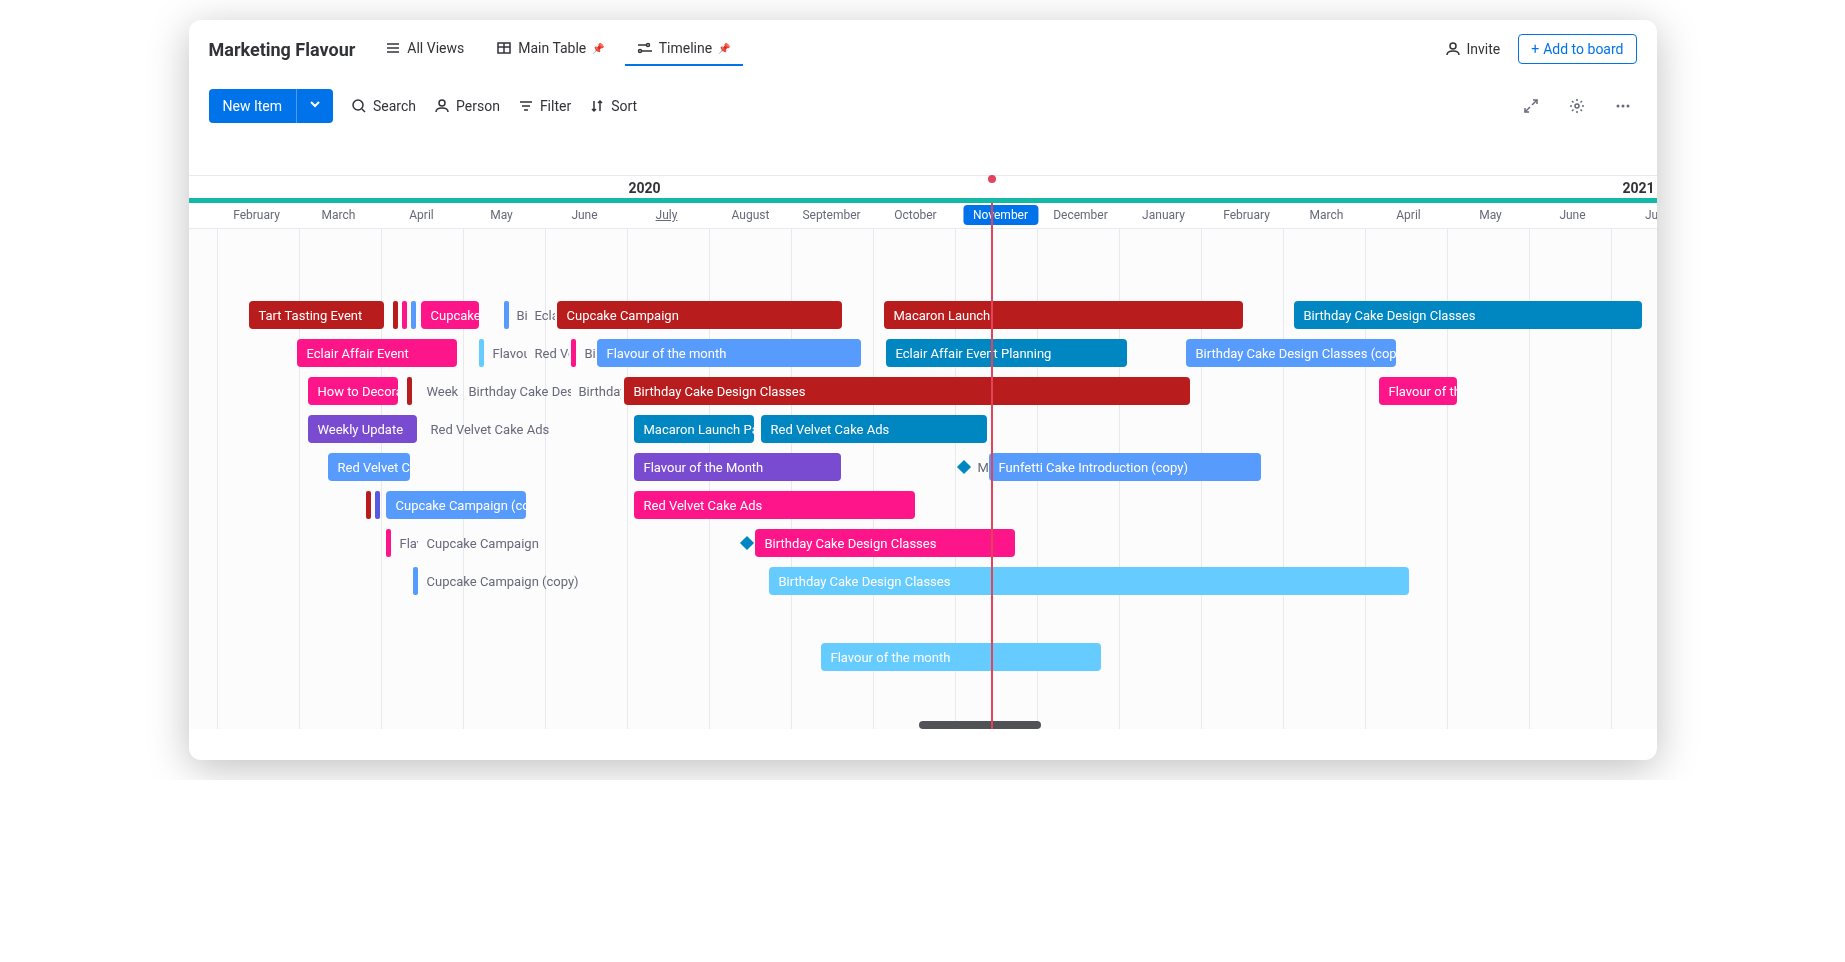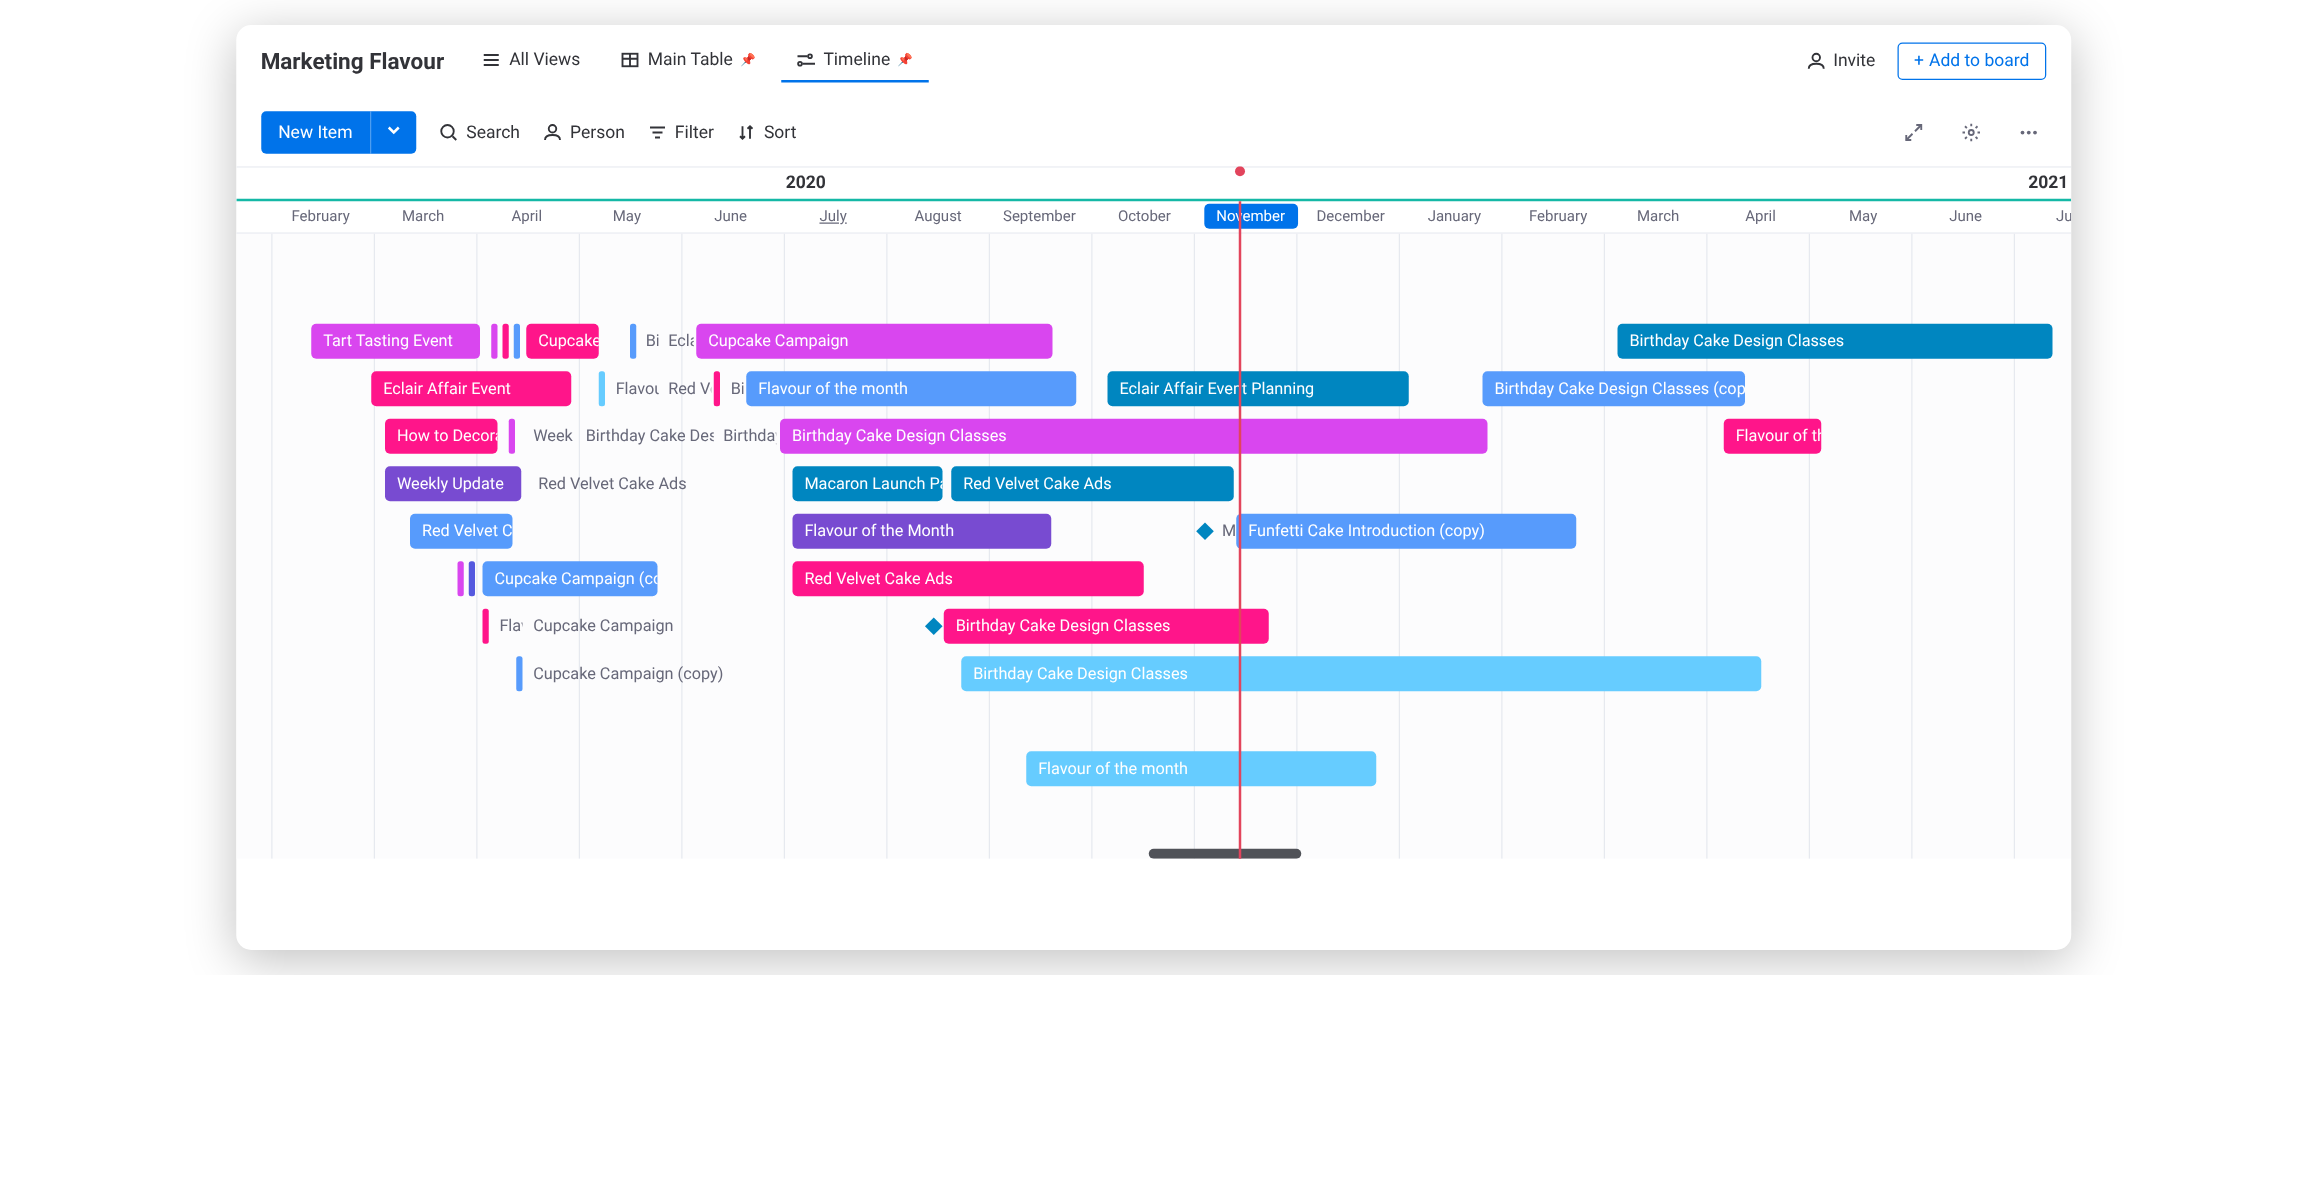--- a/index.html
+++ b/index.html
@@ -26,40 +26,40 @@
 
 
 .zoom-row { display: flex; align-items: center; padding: 8px 20px 12px; }
 .today-btn { border: 1px solid #c5c7d0; border-radius: 4px; padding: 6px 12px; font-size: 14px; cursor: pointer; }
 .zoom-group { margin-left: auto; margin-right: auto; display: flex; gap: 4px; position: absolute; left: 50%; transform: translateX(-50%); }
 .zoom-btn { padding: 6px 14px; font-size: 14px; border-radius: 4px; cursor: pointer; }
 .zoom-btn.active { background: #cce5ff; color: #0073ea; }
 
 
 .timeline { position: relative; overflow: hidden; }
-.year-row { display: flex; border-top: 1px solid #e6e9ef; border-bottom: 2px solid #14b8a6; height: 28px; position: relative; }
+.year-row { display: flex; border-top: 1px solid #e6e9ef; border-bottom: 5px solid #14b8a6; height: 28px; position: relative; margin-top: 42px; }
 .year-label { position: absolute; font-size: 14px; font-weight: 700; top: 4px; }
 .month-row { display: flex; height: 26px; border-bottom: 1px solid #e6e9ef; position: relative; }
 .month-cell { position: absolute; font-size: 12px; color: #676879; top: 5px; transform: translateX(-50%); }
 .month-cell.current { background: #0073ea; color: #fff; padding: 3px 10px; border-radius: 4px; top: 2px; }
 .grid-area { position: relative; height: 500px; background: #fcfcfd; }
 .grid-line { position: absolute; top: 0; bottom: 0; width: 1px; background: #e6e9ef; }
 .now-line { position: absolute; top: -26px; bottom: -20px; width: 2px; background: #e2445c; z-index: 50; }
 .now-dot { position: absolute; top: -28px; width: 8px; height: 8px; border-radius: 50%; background: #e2445c; left: -3px; }
 
 
 .bar { position: absolute; height: 28px; border-radius: 4px; color: #fff; font-size: 13px; display: flex; align-items: center; padding: 0 10px; white-space: nowrap; overflow: hidden; cursor: pointer; }
 .bar-label { position: absolute; font-size: 13px; color: #676879; white-space: nowrap; overflow: hidden; height: 28px; display: flex; align-items: center; padding-left: 6px; }
 .diamond { position: absolute; width: 10px; height: 10px; transform: rotate(45deg); }
 .sliver { position: absolute; width: 5px; height: 28px; border-radius: 2px; }
 
 .scroll-thumb { position: absolute; bottom: 0; height: 8px; background: #505258; border-radius: 4px; }
 
 
-.c-purple { background: #d946ef; }
+.c-purple { background: #b91c1c; }
 .c-purple-dark { background: #784bd1; }
 .c-hotpink { background: #ff158a; }
 .c-blue { background: #579bfc; }
 .c-blue-dark { background: #0086c0; }
 .c-lightblue { background: #66ccff; }
 .c-indigo { background: #5559df; }
 
 svg { width: 16px; height: 16px; }
 </style>
 </head>
@@ -231,20 +231,21 @@
         <div class="grid-line" style="left: 1422px;"></div>
         <div class="bar c-purple" style="left: 60px; top: 72px; width: 135px;">Tart Tasting Event</div>
         <div class="sliver c-purple" style="left: 204px; top: 72px;"></div>
         <div class="sliver c-hotpink" style="left: 213px; top: 72px;"></div>
         <div class="sliver c-blue" style="left: 222px; top: 72px;"></div>
         <div class="bar c-hotpink" style="left: 232px; top: 72px; width: 58px;">Cupcake</div>
         <div class="sliver c-blue" style="left: 315px; top: 72px;"></div>
         <div class="bar-label" style="left: 322px; top: 72px; width: 16px;">Bir</div>
         <div class="bar-label" style="left: 340px; top: 72px; width: 26px;">Eclai</div>
         <div class="bar c-purple" style="left: 368px; top: 72px; width: 285px;">Cupcake Campaign</div>
+        <div class="bar c-purple" style="left: 695px; top: 72px; width: 359px;">Macaron Launch</div>
         <div class="bar c-blue-dark" style="left: 1105px; top: 72px; width: 348px;">Birthday Cake Design Classes</div>
         <div class="bar c-hotpink" style="left: 108px; top: 110px; width: 160px;">Eclair Affair Event</div>
         <div class="sliver c-lightblue" style="left: 290px; top: 110px;"></div>
         <div class="bar-label" style="left: 298px; top: 110px; width: 40px;">Flavou</div>
         <div class="bar-label" style="left: 340px; top: 110px; width: 40px;">Red Ve</div>
         <div class="sliver c-hotpink" style="left: 382px; top: 110px;"></div>
         <div class="bar-label" style="left: 390px; top: 110px; width: 16px;">Bir</div>
         <div class="bar c-blue" style="left: 408px; top: 110px; width: 264px;">Flavour of the month</div>
         <div class="bar c-blue-dark" style="left: 697px; top: 110px; width: 241px;">Eclair Affair Event Planning</div>
         <div class="bar c-blue" style="left: 997px; top: 110px; width: 210px;">Birthday Cake Design Classes (copy)</div>

